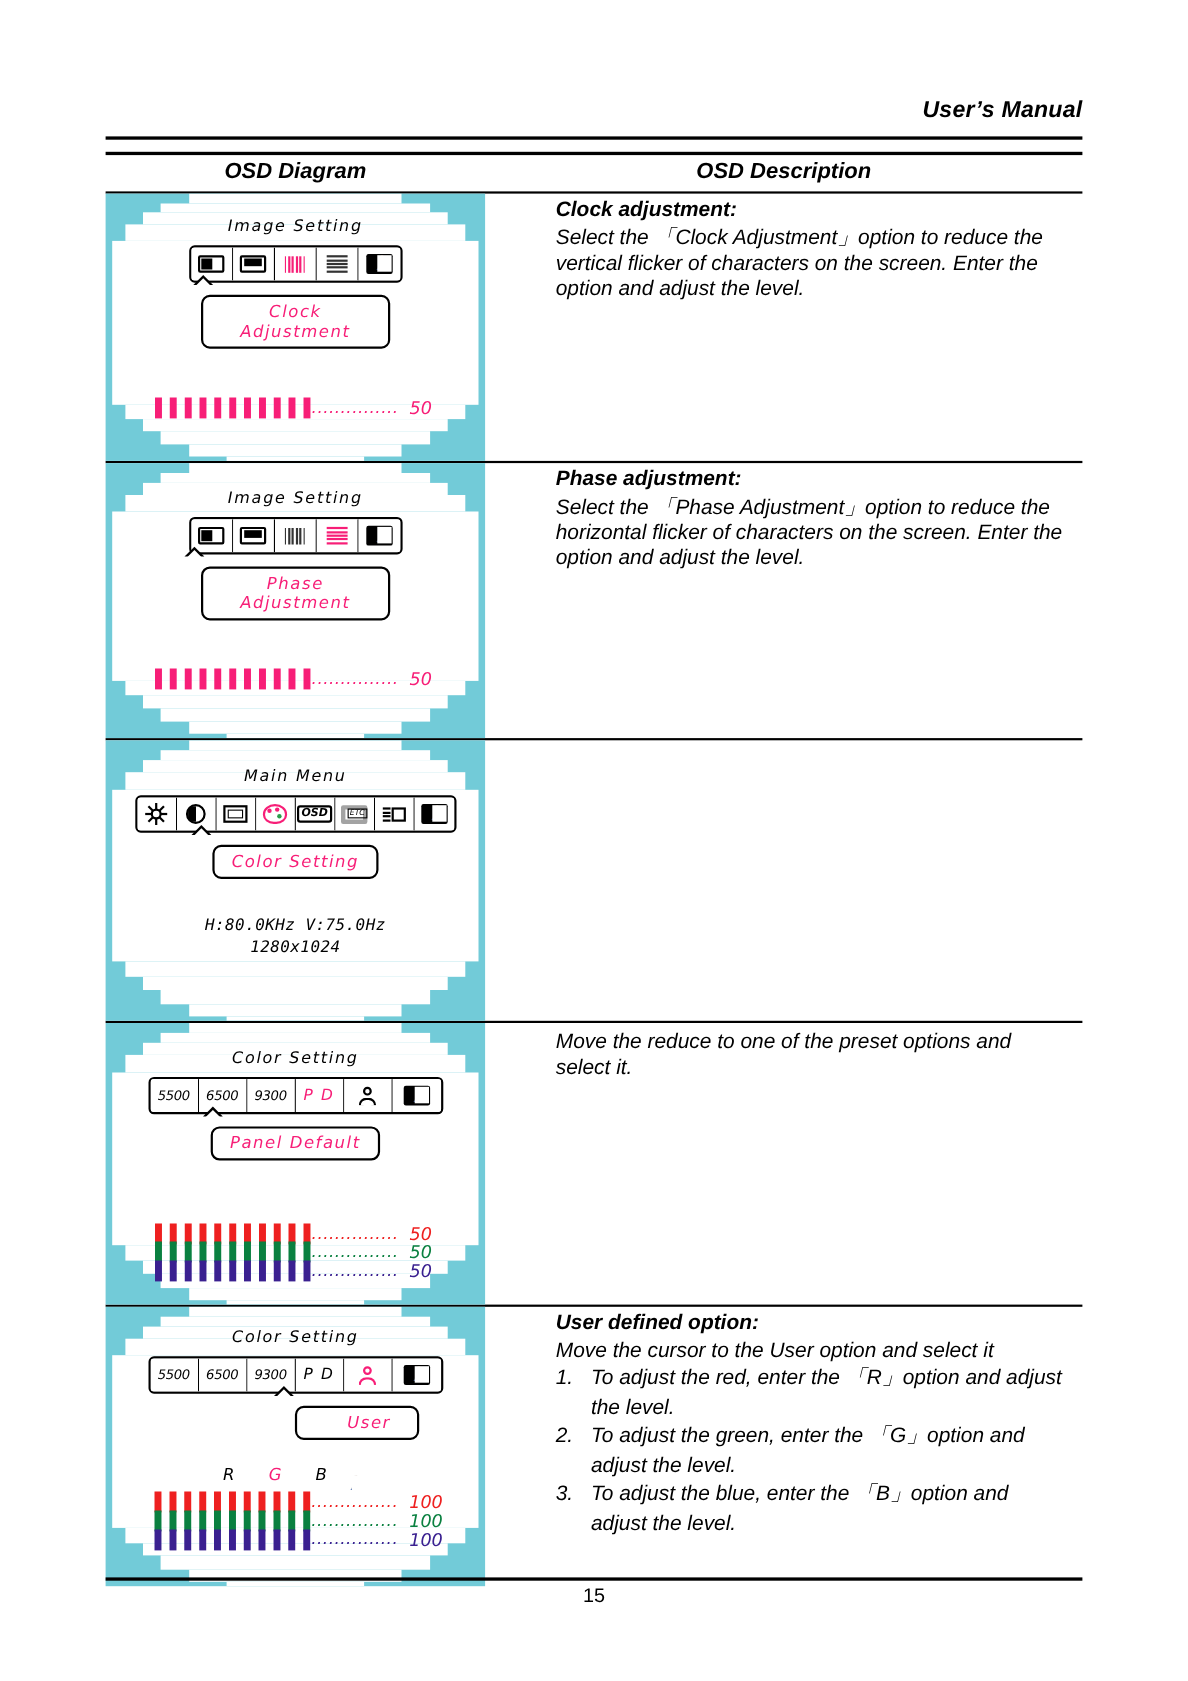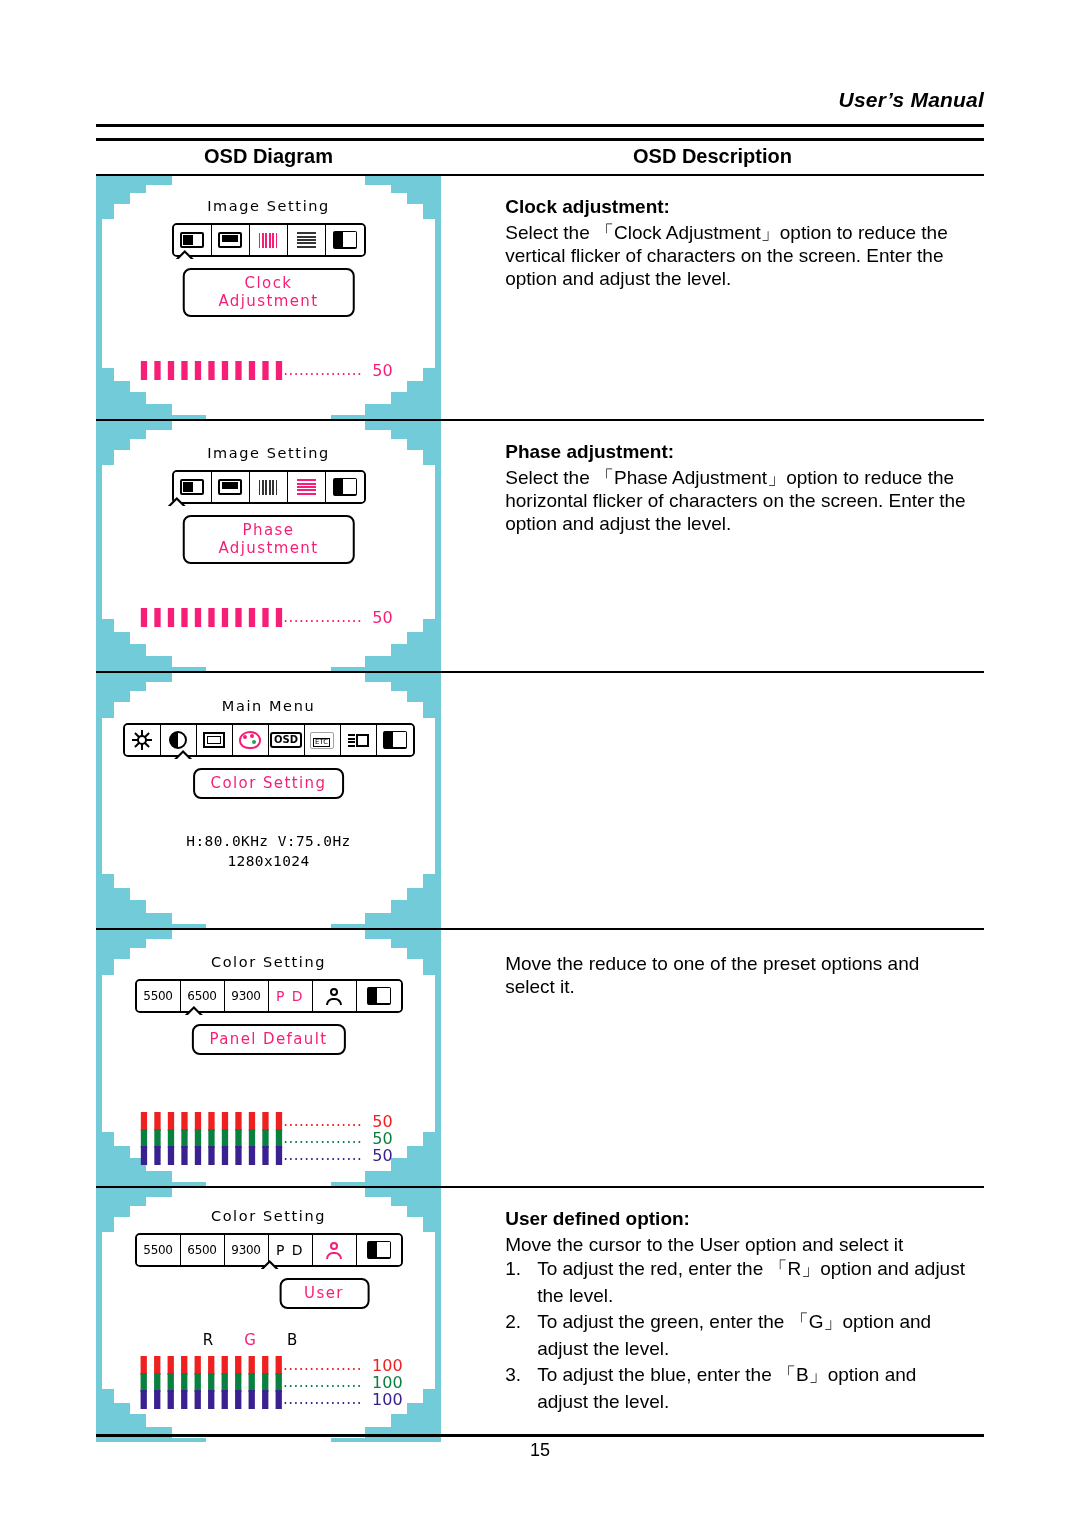--- a/index.html
+++ b/index.html
@@ -22,35 +22,35 @@
     font-style: italic; font-weight: bold; font-size: 21px;
     letter-spacing: .2px;
   }
   .header-rule {
     position: absolute; left: 96px; top: 124px; width: 888px;
     height: 3px; background: #000;
   }
 
   
   .osd-table {
-    position: absolute; left: 96px; top: 138px; width: 888px;
+    position: absolute; left: 96px; top: 138px; width: 888px; font-style: italic;
   }
   .rule-thick { height: 3px; background:#000; width:100%; }
   .rule-thin  { height: 2px; background:#000; width:100%; }
 
   .col-head {
     display:flex; width:100%;
     padding: 4px 0 6px 0;
   }
   .col-head .c1 { width: 345px; text-align:center; font-weight:bold; font-size:20px;}
   .col-head .c2 { width: 543px; text-align:center; font-weight:bold; font-size:20px;}
 
   .trow { display:flex; width:100%; }
   .cell-diagram { width:381px; position:relative; }
-  .cell-desc { width:543px; padding: 2px 12px 4px 44px; margin-top: 16px; }
+  .cell-desc { width:543px; padding: 2px 12px 4px 44px; }
 
   
   .desc-title { font-weight:bold; font-size:19px; line-height:26px; margin:0 0 1px 0;}
   .desc-body  { font-size:19px; line-height:23px; margin:0; }
   .desc-list { margin: 0; padding: 0; list-style: none; font-size:19px; line-height:26.5px;}
   .desc-list li { display:flex; }
   .desc-list li .num { width: 32px; flex:none; }
   .desc-list li .txt { flex:1; }
 
   
@@ -160,21 +160,21 @@
   .g-sun .r4{transform:rotate(135deg);}
   .g-contrast{width:18px;height:18px;border:2px solid #000;border-radius:50%;background:linear-gradient(90deg,#000 50%,#fff 50%);}
   .g-size{width:22px;height:16px;border:2px solid #000;position:relative;}
   .g-size::after{content:"";position:absolute;left:2px;top:2px;right:2px;bottom:2px;border:1.5px solid #000;}
   .g-palette{position:relative;width:22px;height:18px;}
   .g-palette .bowl{position:absolute;inset:0;border:2px solid #f71e77;border-radius:50% 50% 45% 45%;}
   .g-palette .d1{position:absolute;left:4px;top:4px;width:4px;height:4px;border-radius:50%;background:#f71e77;}
   .g-palette .d2{position:absolute;left:11px;top:3px;width:4px;height:4px;border-radius:50%;background:#f71e77;}
   .g-palette .d3{position:absolute;left:13px;top:9px;width:4px;height:4px;border-radius:50%;background:#2a9d4a;}
   .g-osd{border:2px solid #000;border-radius:3px;font-size:10px;font-weight:bold;padding:0 2px;letter-spacing:0;line-height:12px;font-family:"DejaVu Sans",sans-serif;}
-  .g-etc{position:relative;width:24px;height:17px;border:1px solid #a3a3a3;border-radius:2px;}
+  .g-etc{position:relative;width:24px;height:17px;border:4px solid #a3a3a3;border-radius:2px;}
   .g-etc .t{position:absolute;left:2px;bottom:1px;font-size:7px;border:1px solid #000;padding:0 1px;line-height:7px;}
   .g-info{display:flex;gap:1px;align-items:flex-end;}
   .g-info .bars{display:flex;flex-direction:column;gap:1.5px;}
   .g-info .bars i{display:block;width:7px;height:2px;background:#000;}
   .g-info .mon{width:13px;height:13px;border:2px solid #000;}
   .g-user{position:relative;width:16px;height:17px;}
   .g-user .h{position:absolute;left:4px;top:0;width:8px;height:8px;border:2px solid #000;border-radius:50%;}
   .g-user .b{position:absolute;left:0;bottom:0;width:16px;height:7px;border:2px solid #000;border-radius:8px 8px 0 0;border-bottom:none;}
   .g-user.pink .h{border-color:#f71e77;}
   .g-user.pink .b{border-color:#f71e77;}
@@ -544,21 +544,21 @@
                     <span class="man">🚶</span>
                   </span>
                 </div>
             </div>
           </div>
           <div style="position:relative;height:0;">
             <div style="position:absolute;left:50%;transform:translateX(-50%);top:2px;">
               <div style="position:relative;left:56px;">
                 <div class="notch-tri" style="left:-10px;"></div>
                 <div class="notch-tri-in" style="left:-10px;"></div>
-                <div class="label-box" style="margin-top:9px;padding-left:23px;padding-right:24px;">User</div>
+                <div class="label-box" style="margin-top:9px;padding-left:46px;padding-right:24px;">User</div>
               </div>
             </div>
           </div>
           <div class="rgb-head" style="margin-top:64px;">
             <span>R</span>
             <span style="color:#f71e77;">G</span>
             <span>B</span>
             <span style="margin-left:6px;"><span class="g-exit"><span class="man">🚶</span></span></span>
           </div>
           <div style="margin-top:8px;">

